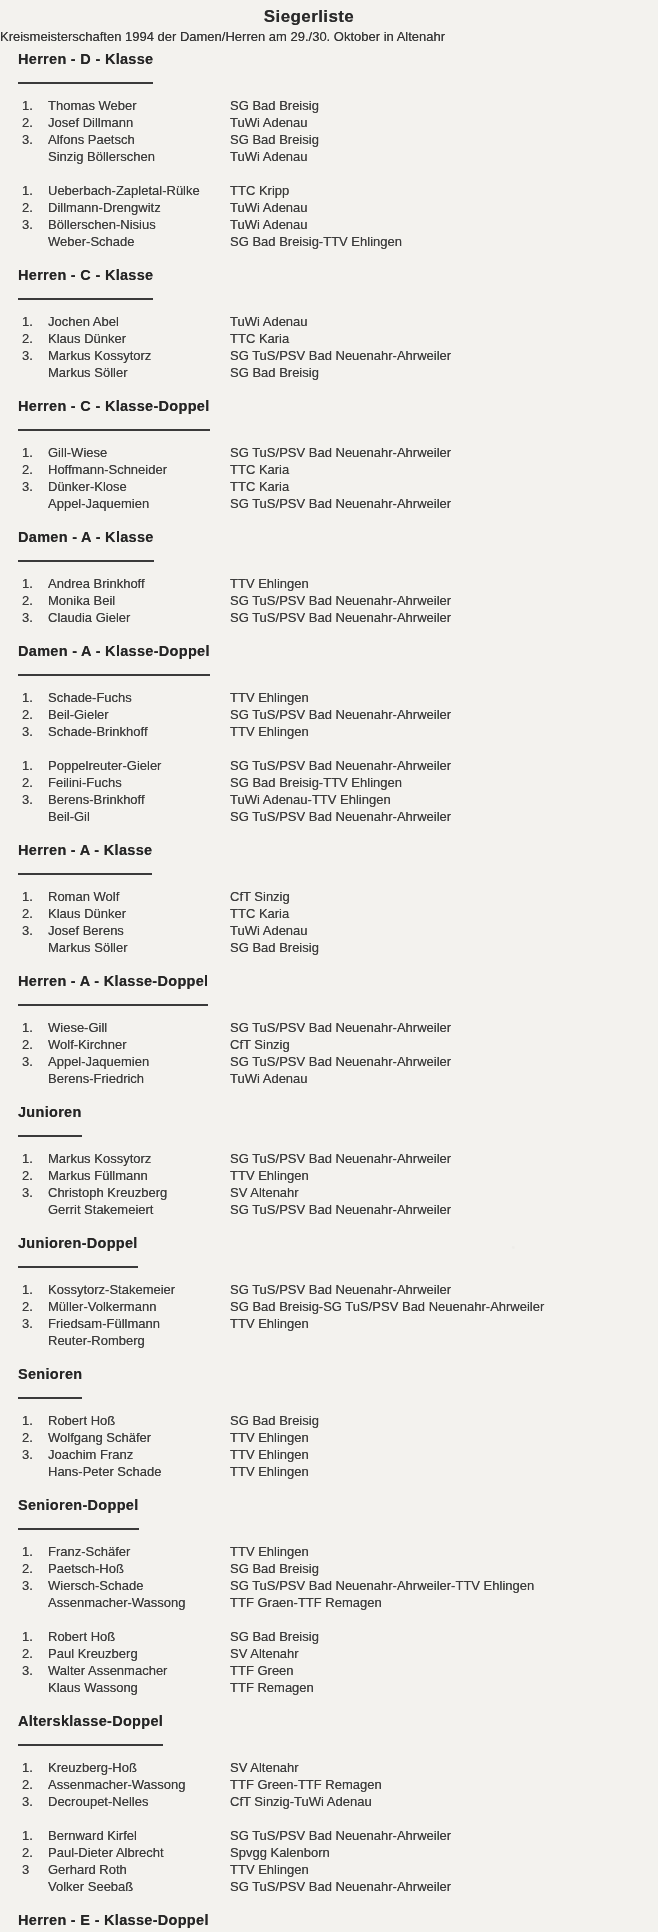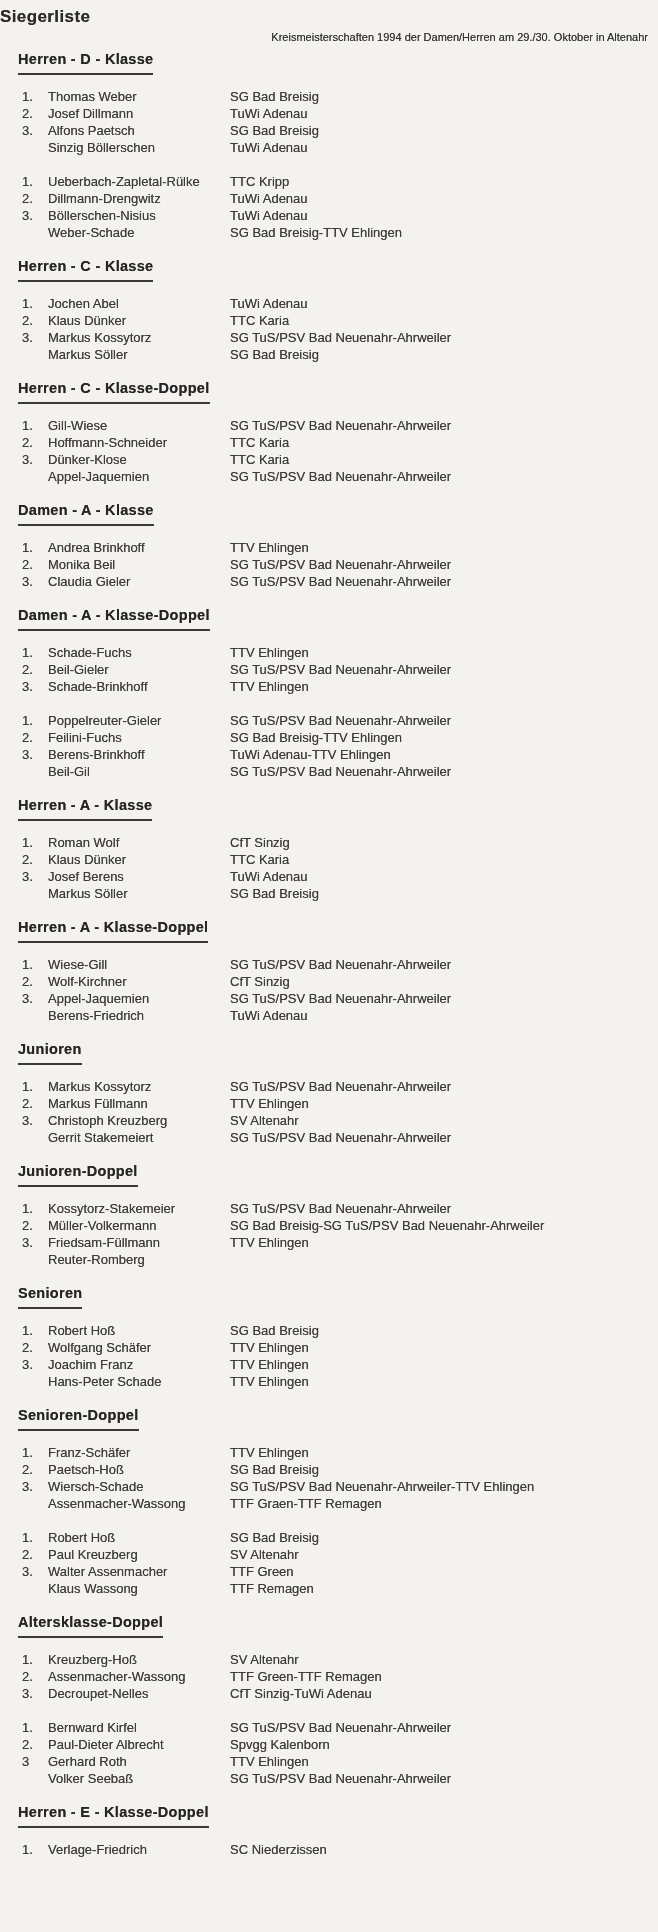--- a/index.html
+++ b/index.html
@@ -18,31 +18,31 @@
       radial-gradient(circle at 78% 62%, rgba(0,0,0,0.02) 0 1px, transparent 2px);
     color: #3c3c3c;
     font-family: "Liberation Sans", "DejaVu Sans", sans-serif;
     font-size: 13px;
     line-height: 17px;
     padding: 6px 0 20px 0;
     box-sizing: border-box;
     text-shadow: 0 0 0.6px rgba(55,55,55,0.75);
   }
   .doc-title {
-    text-align: left;
+    text-align: center;
     font-size: 17px;
     font-weight: bold;
     color: #2a2a2a;
     margin: 0 40px 0 0;
     line-height: 22px;
     letter-spacing: 0.4px;
   }
   .doc-subtitle {
-    text-align: right;
-    font-size: 11px;
+    text-align: left;
+    font-size: 13px;
     color: #333333;
     margin: 0 10px 0 0;
     line-height: 18px;
   }
   .sections {
     margin-top: 5px;
   }
   .section {
     margin-bottom: 17px;
   }
@@ -50,21 +50,21 @@
     font-size: 14.5px;
     font-weight: bold;
     color: #252525;
     margin: 0 0 13px 18px;
     line-height: 17px;
     letter-spacing: 0.3px;
   }
   .section-heading .heading-text {
     display: inline-block;
     border-bottom: 2px solid #3a3a3a;
-    padding-bottom: 5px;
+    padding-bottom: 14px;
   }
   .entries {
     padding-left: 22px;
   }
   .entry {
     display: grid;
     grid-template-columns: 26px 182px 1fr;
     column-gap: 0;
     line-height: 17px;
     white-space: nowrap;

